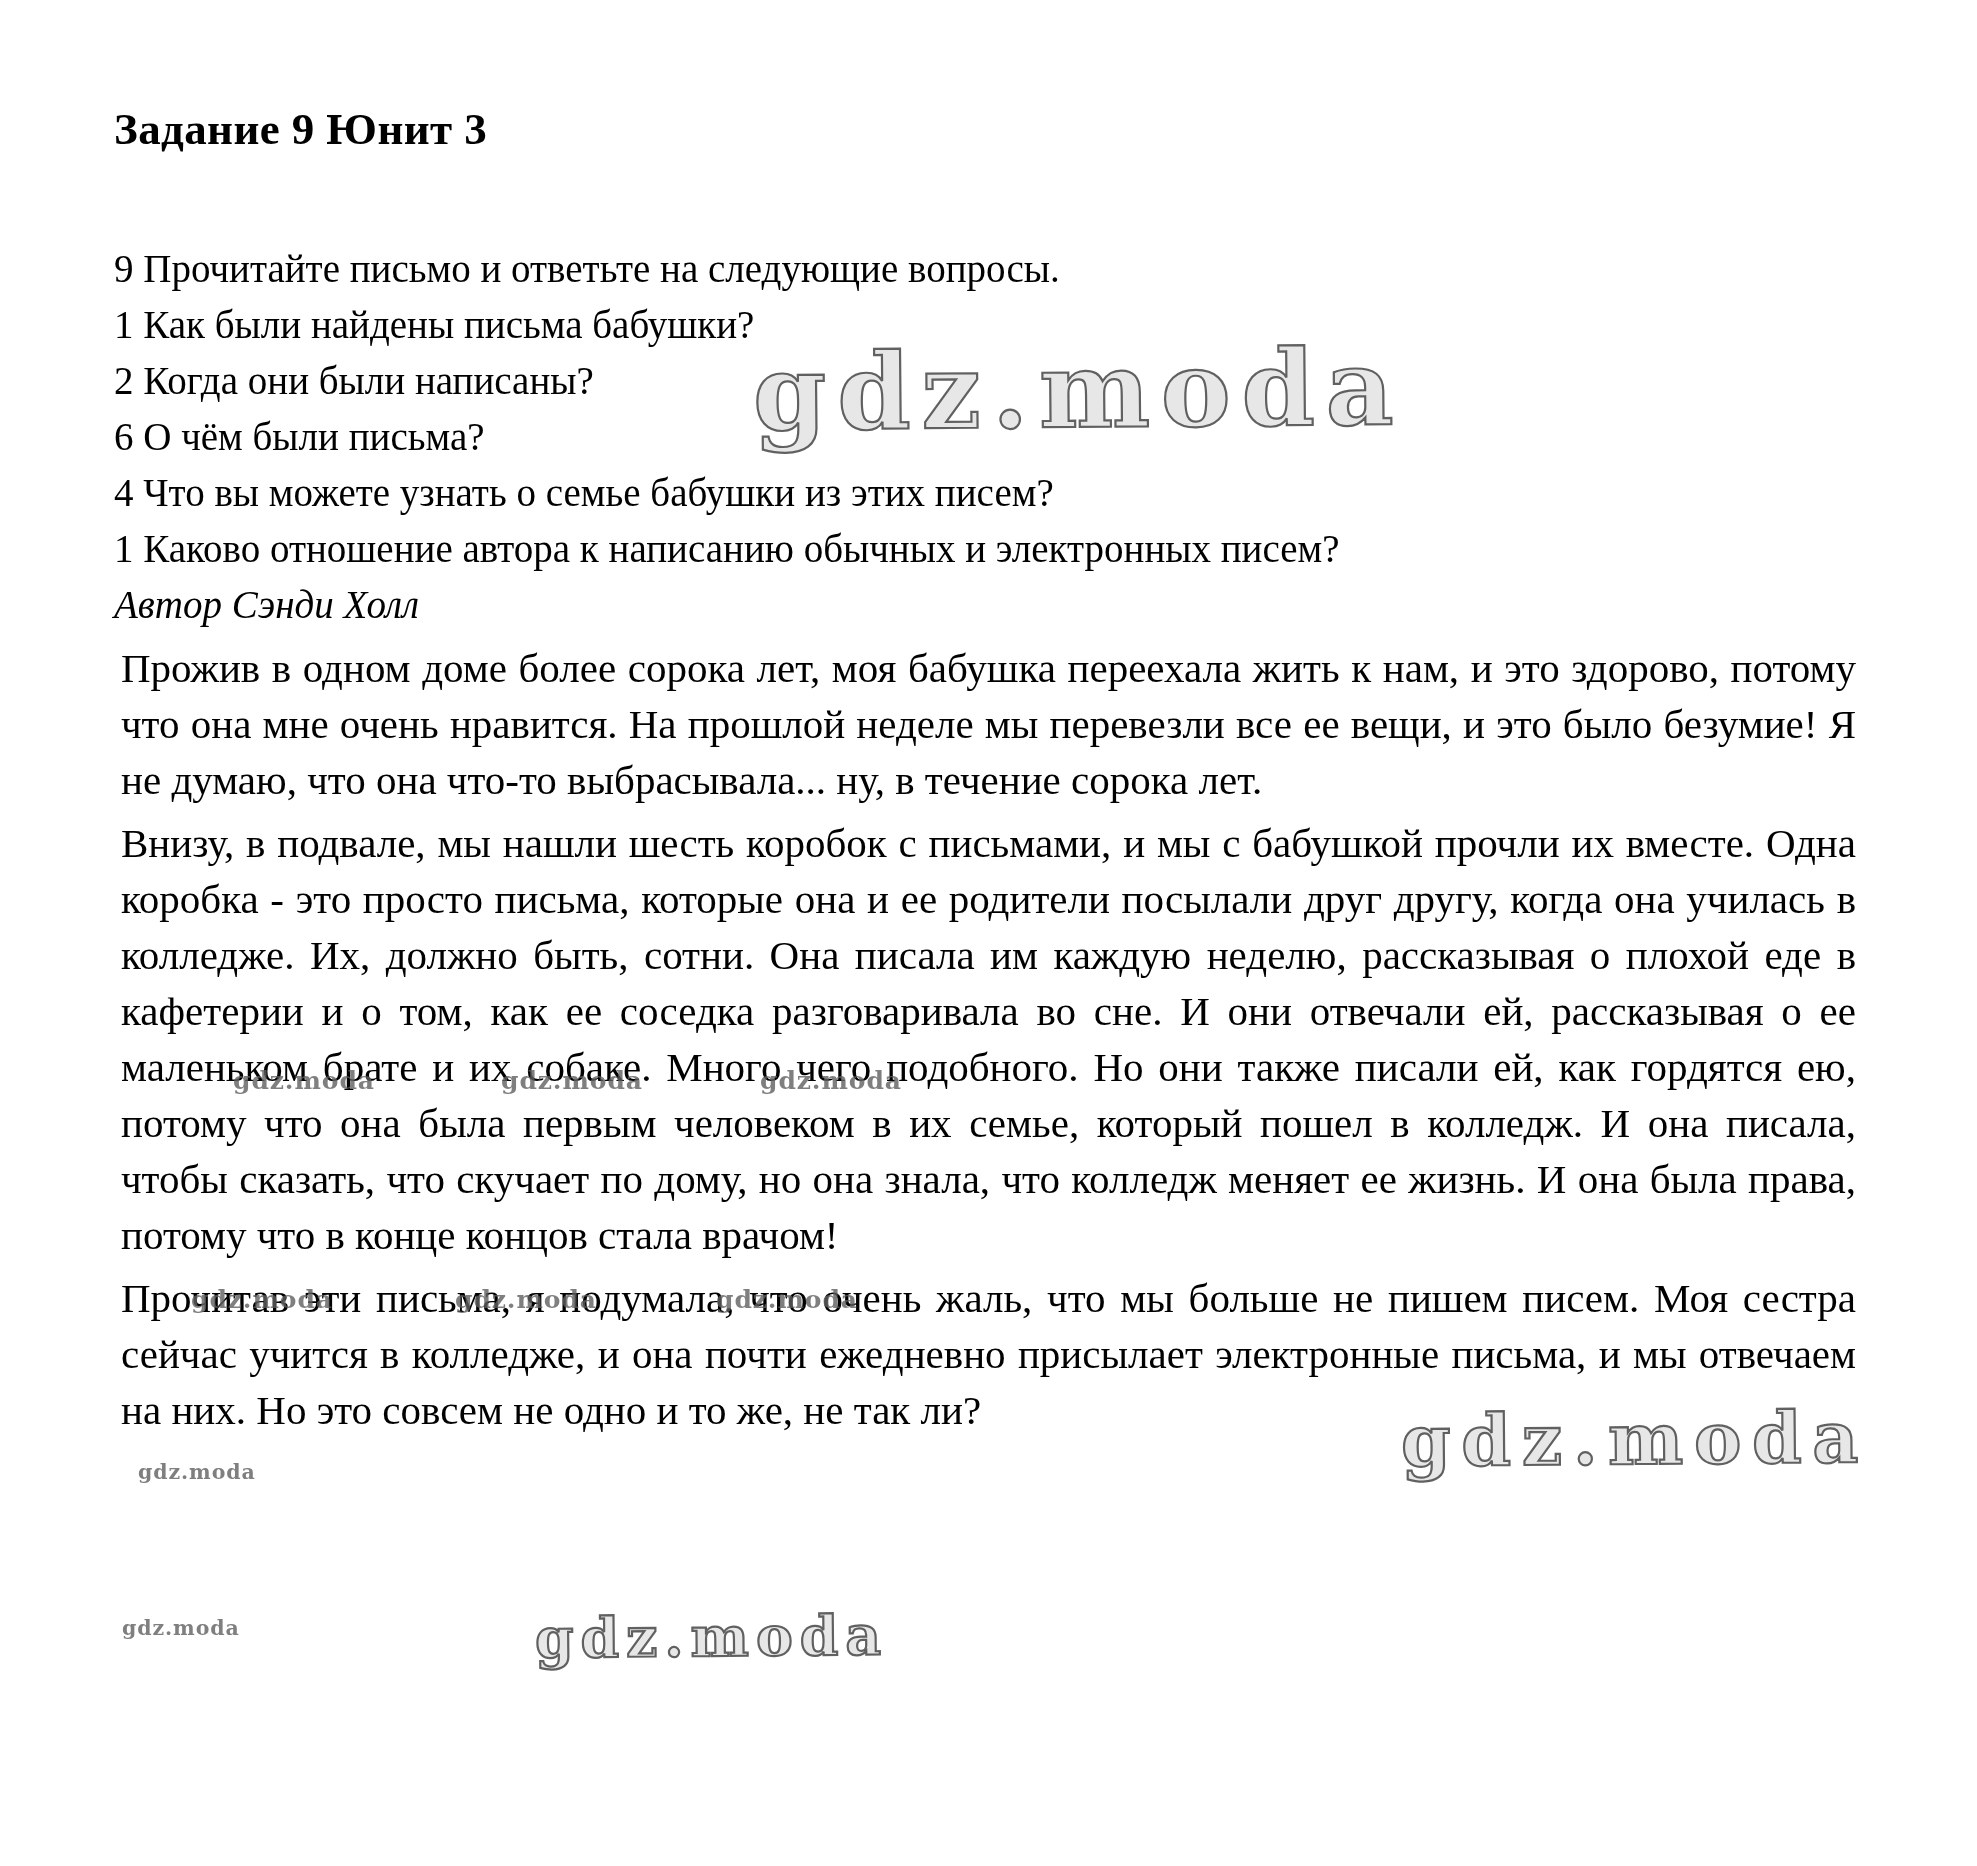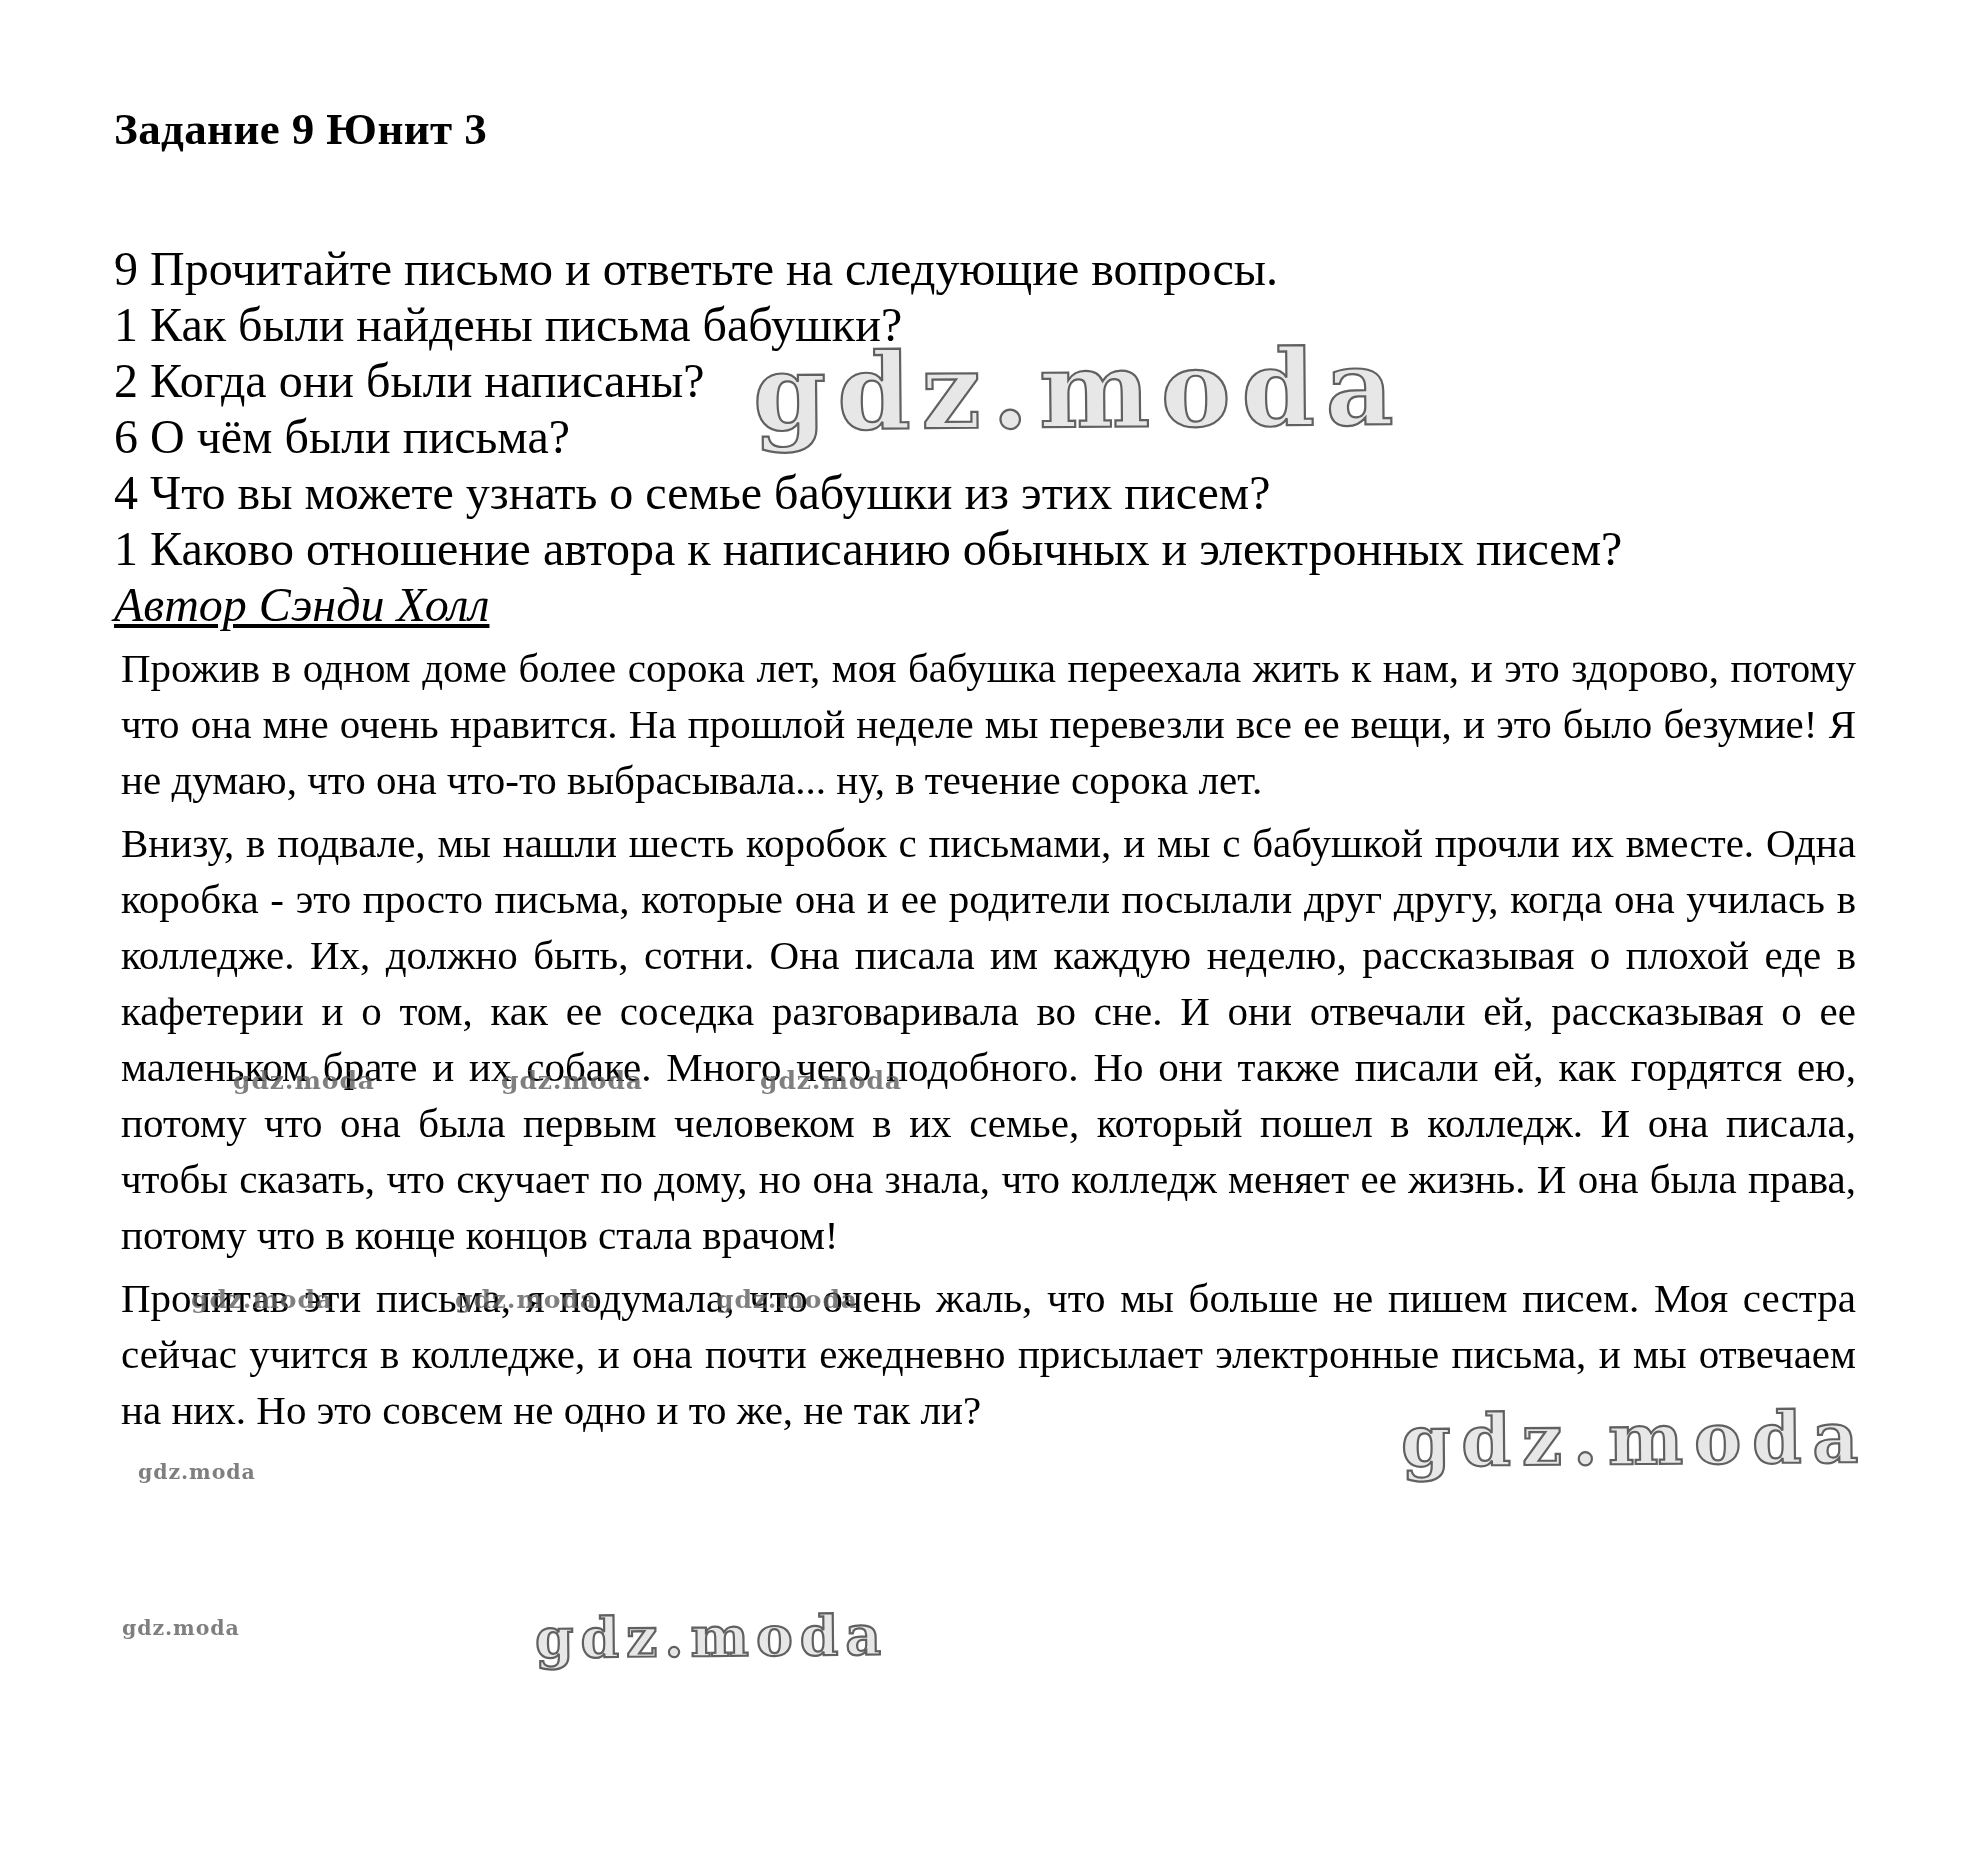--- a/index.html
+++ b/index.html
@@ -23,27 +23,26 @@
     box-sizing: border-box;
     padding: 78px 114px 8px 114px;
   }
   .title {
     font-size: 45px;
     font-weight: bold;
     margin: 25px 0 86px 0;
     letter-spacing: 0.4px;
   }
   .line {
-    font-size: 48px;
+    font-size: 39px;
     line-height: 56px;
     white-space: nowrap;
   }
   .author {
     font-style: italic;
-    text-decoration: underline;
   }
   .paragraph {
     font-size: 41px;
     line-height: 56px;
     text-align: justify;
     margin: 7px;
   }
   
   .wm {
     position: absolute;

